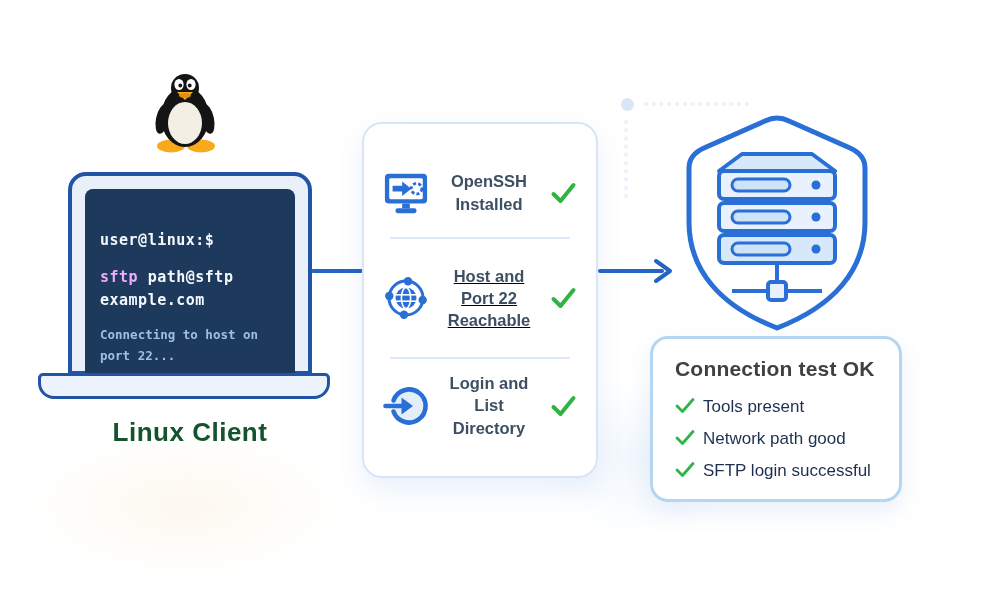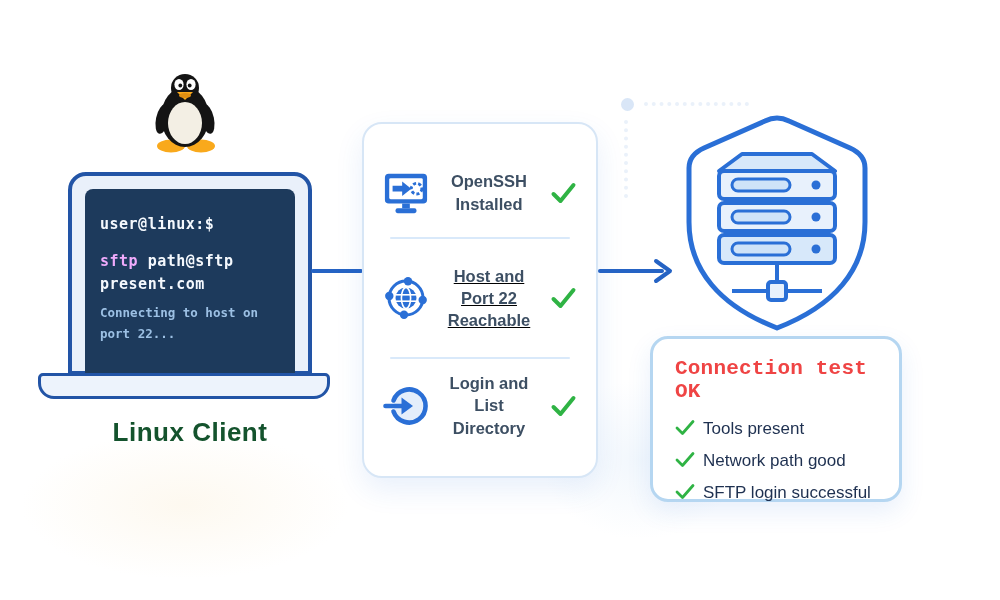--- a/index.html
+++ b/index.html
@@ -43,28 +43,28 @@
   .laptop-frame {
     position: absolute; left: 68px; top: 172px; width: 244px; height: 203px;
     background: #e9f0fa;
     border: 4px solid #2254a6;
     border-radius: 18px 18px 0 0;
   }
   .terminal {
     position: absolute; left: 85px; top: 189px; width: 210px; height: 186px;
     background: #1d3a5c;
     border-radius: 8px 8px 0 0;
-    padding: 26px 15px 0 15px;
+    padding: 42px 15px 0 15px;
     font-family: "DejaVu Sans Mono", monospace;
     font-weight: bold;
   }
   .term-prompt { color: #f4f8fd; font-size: 15px; letter-spacing: 0.5px; }
   .term-cmd { margin-top: 17px; font-size: 15px; line-height: 1.55; color: #f4f8fd; letter-spacing: 0.5px; }
   .term-kw { color: #f0abfc; }
-  .term-status { margin-top: 5px; font-size: 12.5px; line-height: 1.7; color: #9cc0e4; font-weight: bold; }
+  .term-status { margin-top: 11px; font-size: 12.5px; line-height: 1.7; color: #9cc0e4; font-weight: bold; }
   .laptop-base {
     position: absolute; left: 38px; top: 373px; width: 292px; height: 26px;
     background: #edf3fc;
     border: 3px solid #2254a6;
     border-radius: 5px 5px 16px 16px;
   }
   .client-label {
     position: absolute; left: 58px; top: 417px; width: 264px;
     text-align: center;
     font-size: 26px; font-weight: 700; letter-spacing: 0.5px;
@@ -107,21 +107,21 @@
   
   .result-card {
     position: absolute; left: 650px; top: 336px; width: 252px; height: 166px;
     background: #ffffff;
     border: 3px solid #b5d6f1;
     border-radius: 18px;
     box-shadow: 0 10px 24px rgba(42,111,214,0.10);
     padding: 18px 22px 0 22px;
     z-index: 5;
   }
-  .result-title { font-size: 21px; font-weight: 700; color: #ef4444; letter-spacing: 0.2px; font-family: Liberation Mono, monospace; }
+  .result-title { font-size: 21px; font-weight: 700; color: #404040; letter-spacing: 0.2px; }
   .result-list { margin-top: 10px; list-style: none; }
   .result-item { display: flex; align-items: center; gap: 8px; height: 32px; }
   .result-item-label { font-size: 17px; color: #1e3050; }
 </style>
 </head>
 <body>
 
 <div id="canvas">
 
   <div class="bg-blob-1"></div>
@@ -144,21 +144,21 @@
       <circle cx="31.3" cy="14.5" r="1.9" fill="#141414"></circle>
       <circle cx="40.7" cy="14.5" r="1.9" fill="#141414"></circle>
       <path d="M28 21 L44 21 L36 29 Z" fill="#f9a91c"></path>
       <ellipse cx="36" cy="24.5" rx="6" ry="2.6" fill="#e08f12"></ellipse>
     </svg>
   </div>
 
   <div class="laptop-frame"></div>
   <div class="terminal">
     <div class="term-prompt">user@linux:$</div>
-    <div class="term-cmd"><span class="term-kw">sftp</span><span> path@sftp</span><br><span>present.com</span></div>
+    <div class="term-cmd"><span class="term-kw">sftp</span><span> path@sftp</span><br><span>example.com</span></div>
     <div class="term-status"><span>Connecting to host on</span><br><span>port 22...</span></div>
   </div>
   <div class="laptop-base"></div>
   <div class="client-label">Linux Client</div>
 
   <div class="connector-1"></div>
 
   <div class="check-card">
 
     <div class="check-row r1">

